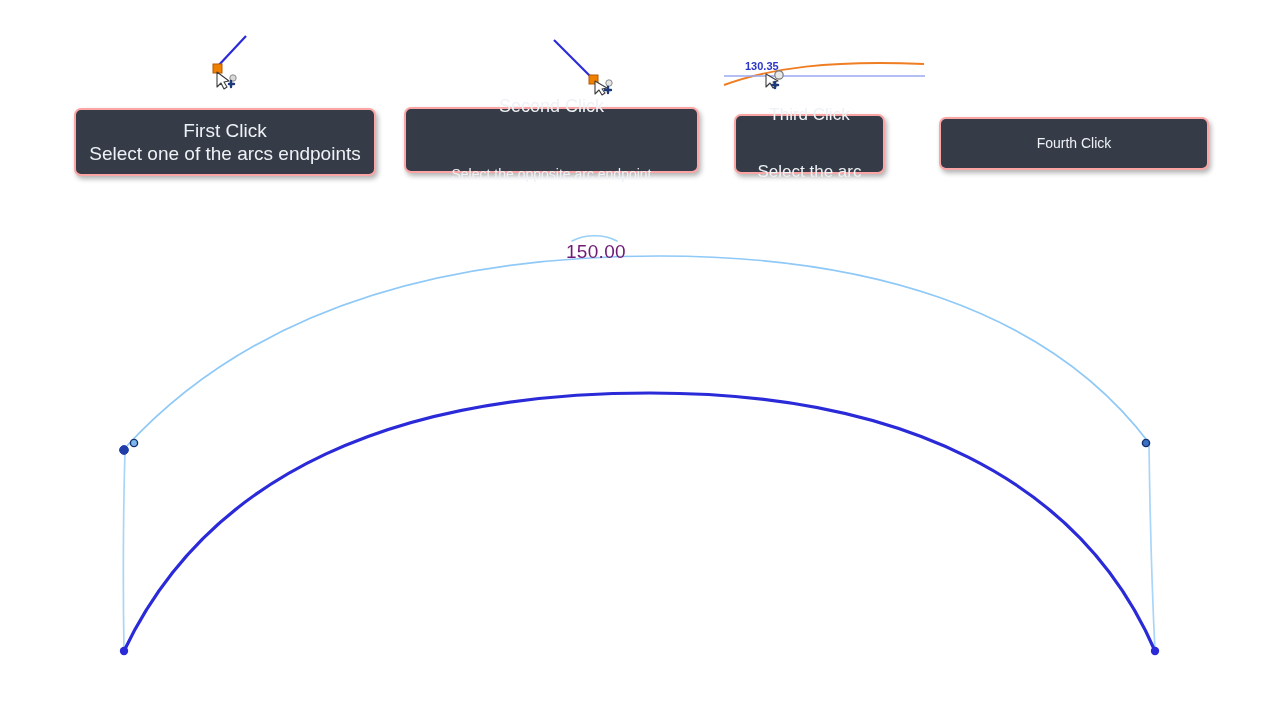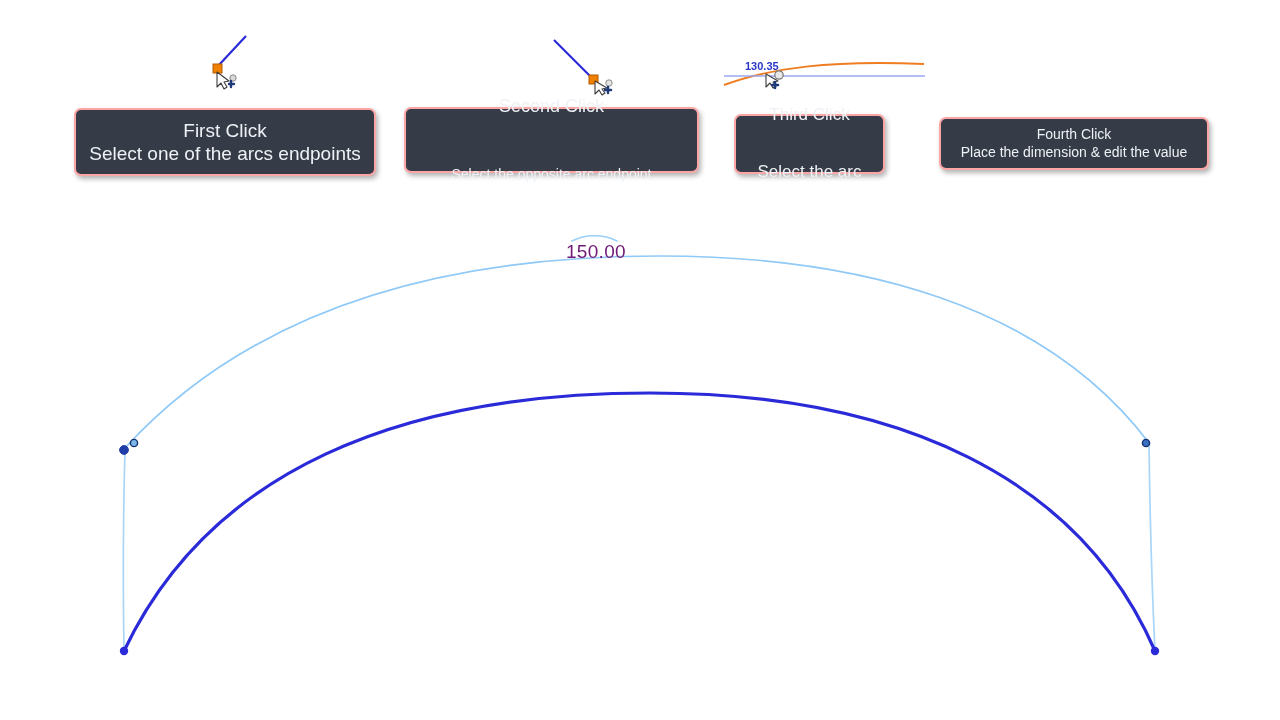--- a/index.html
+++ b/index.html
@@ -158,17 +158,16 @@
     <div class="mini-dim-text" style="left:745px; top:60px;">130.35</div>
     <div class="callout" id="callout-3">
       <span class="ttl">Third Click</span>
       <span class="sub">Select the arc</span>
     </div>
   </div>
 
   <div class="step">
     <div class="callout" id="callout-4">
       <span class="ttl">Fourth Click</span>
-      <span class="sub">Place the dimension &amp; edit the value</span>
     </div>
   </div>
 
 </div>
 
 </body></html>

